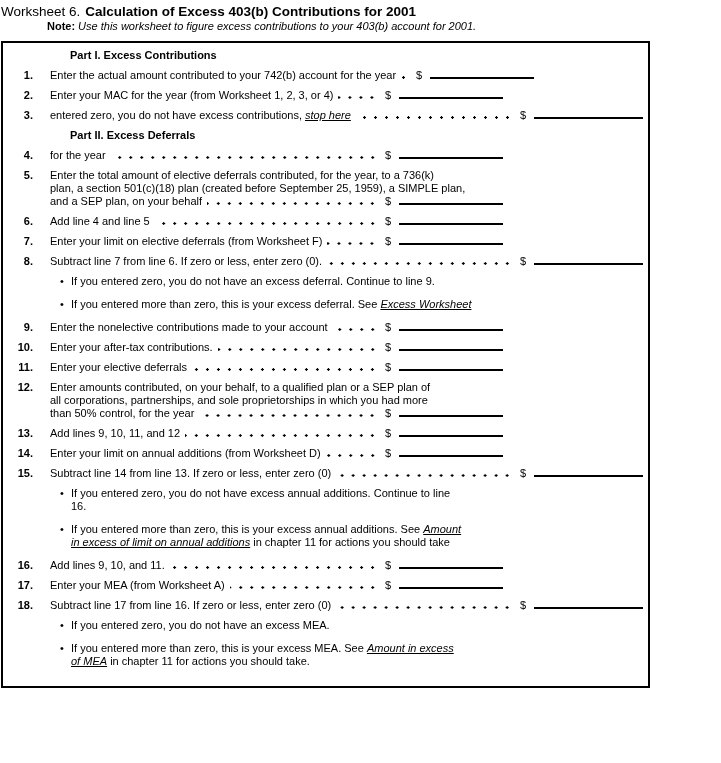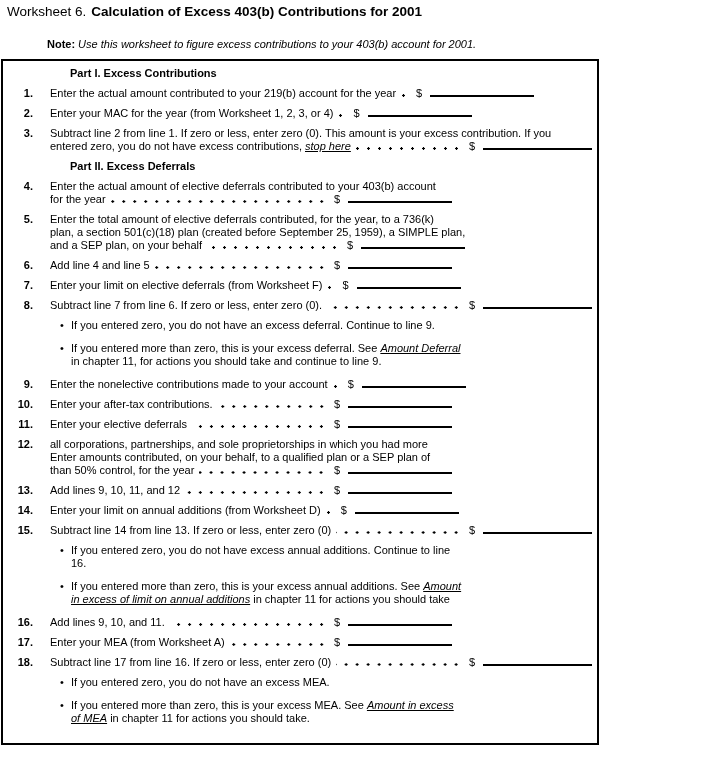--- a/index.html
+++ b/index.html
@@ -2,30 +2,30 @@
 <html><head>
 <meta charset="utf-8">
 <style>
   html, body { margin:0; padding:0; background:#ffffff; }
   body {
     width:721px; height:763px; overflow:hidden;
     font-family:"Liberation Sans", sans-serif; color:#000;
   }
   .page { padding:3px 0 0 1px; }
 
-  .title-row { margin-left:6px; font-size:13.5px; line-height:17px; white-space:nowrap; }
+  .title-row { margin-left:0; font-size:13.5px; line-height:17px; white-space:nowrap; }
   .t-prefix { font-weight:normal; }
   .t-main   { font-weight:bold; margin-left:5px; }
 
-  .note-row { font-size:11px; line-height:13px; margin-top:18px; margin-left:2px; white-space:nowrap;padding-left:44px; }
+  .note-row { font-size:11px; line-height:13px; margin-top:0; margin-left:2px; white-space:nowrap;padding-left:44px; }
   .n-label { font-weight:bold; }
   .n-text  { font-style:italic; margin-left:3px; }
 
   .box {
-    box-sizing:border-box; width:598px;
+    box-sizing:border-box; width:649px;
     border:2px solid #000; margin-top:8px;
     padding:6px 0 8px 0;
   }
 
   .block-heading {
     font-size:11px; font-weight:bold; line-height:13px;
     margin:0 0 7px 67px;
   }
 
   .item { display:flex; align-items:flex-start; font-size:11px; line-height:13px; margin-bottom:7px; }
@@ -63,55 +63,53 @@
   </div>
   <div class="note-row">
     <span class="n-label">Note:</span><span class="n-text">Use this worksheet to figure excess contributions to your 403(b) account for 2001.</span>
   </div>
   <div class="box">
       <div class="block-heading">Part I. Excess Contributions</div>
       <div class="item normal">
         <span class="num">1.</span>
         <div class="body">
           <div class="lastline">
-            <span class="txt"><span>Enter the actual amount contributed to your 219(b) account for the year</span></span>
+            <span class="txt"><span>Enter the actual amount contributed to your 742(b) account for the year</span></span>
             <span class="leader"></span>
             <span class="dollar">$</span>
             <span class="blank"></span>
           </div>
         </div>
       </div>
       <div class="item normal">
         <span class="num">2.</span>
         <div class="body">
           <div class="lastline">
             <span class="txt"><span>Enter your MAC for the year (from Worksheet 1, 2, 3, or 4)</span></span>
             <span class="leader"></span>
             <span class="dollar">$</span>
             <span class="blank"></span>
           </div>
         </div>
       </div>
       <div class="item wide">
         <span class="num">3.</span>
         <div class="body">
-          <div class="pre"><span>Subtract line 2 from line 1. If zero or less, enter zero (0). This amount is your excess contribution. If you</span></div>
           <div class="lastline">
             <span class="txt"><span>entered zero, you do not have excess contributions, </span><span class="it">stop here</span></span>
             <span class="leader"></span>
             <span class="dollar">$</span>
             <span class="blank"></span>
           </div>
         </div>
       </div>
       <div class="block-heading">Part II. Excess Deferrals</div>
       <div class="item normal">
         <span class="num">4.</span>
         <div class="body">
-          <div class="pre"><span>Enter the actual amount of elective deferrals contributed to your 403(b) account</span></div>
           <div class="lastline">
             <span class="txt"><span>for the year</span></span>
             <span class="leader"></span>
             <span class="dollar">$</span>
             <span class="blank"></span>
           </div>
         </div>
       </div>
       <div class="item normal">
         <span class="num">5.</span>
@@ -161,22 +159,21 @@
       </div>
       <div class="bullet">
         <span class="bullet-glyph">•</span>
         <div class="bullet-body">
           <div class="bline"><span>If you entered zero, you do not have an excess deferral. Continue to line 9.</span></div>
         </div>
       </div>
       <div class="bullet">
         <span class="bullet-glyph">•</span>
         <div class="bullet-body">
-          <div class="bline"><span>If you entered more than zero, this is your excess deferral. See </span><span class="it">Amount Deferral</span></div>
-          <div class="bline"><span>in chapter 11, for actions you should take and continue to line 9.</span></div>
+          <div class="bline"><span>If you entered more than zero, this is your excess deferral. See </span><span class="it">Excess Worksheet</span></div>
         </div>
       </div>
       <div class="item normal">
         <span class="num">9.</span>
         <div class="body">
           <div class="lastline">
             <span class="txt"><span>Enter the nonelective contributions made to your account</span></span>
             <span class="leader"></span>
             <span class="dollar">$</span>
             <span class="blank"></span>
@@ -201,22 +198,22 @@
             <span class="txt"><span>Enter your elective deferrals</span></span>
             <span class="leader"></span>
             <span class="dollar">$</span>
             <span class="blank"></span>
           </div>
         </div>
       </div>
       <div class="item normal">
         <span class="num">12.</span>
         <div class="body">
+          <div class="pre"><span>Enter amounts contributed, on your behalf, to a qualified plan or a SEP plan of</span></div>
           <div class="pre"><span>all corporations, partnerships, and sole proprietorships in which you had more</span></div>
-          <div class="pre"><span>Enter amounts contributed, on your behalf, to a qualified plan or a SEP plan of</span></div>
           <div class="lastline">
             <span class="txt"><span>than 50% control, for the year</span></span>
             <span class="leader"></span>
             <span class="dollar">$</span>
             <span class="blank"></span>
           </div>
         </div>
       </div>
       <div class="item normal">
         <span class="num">13.</span>

